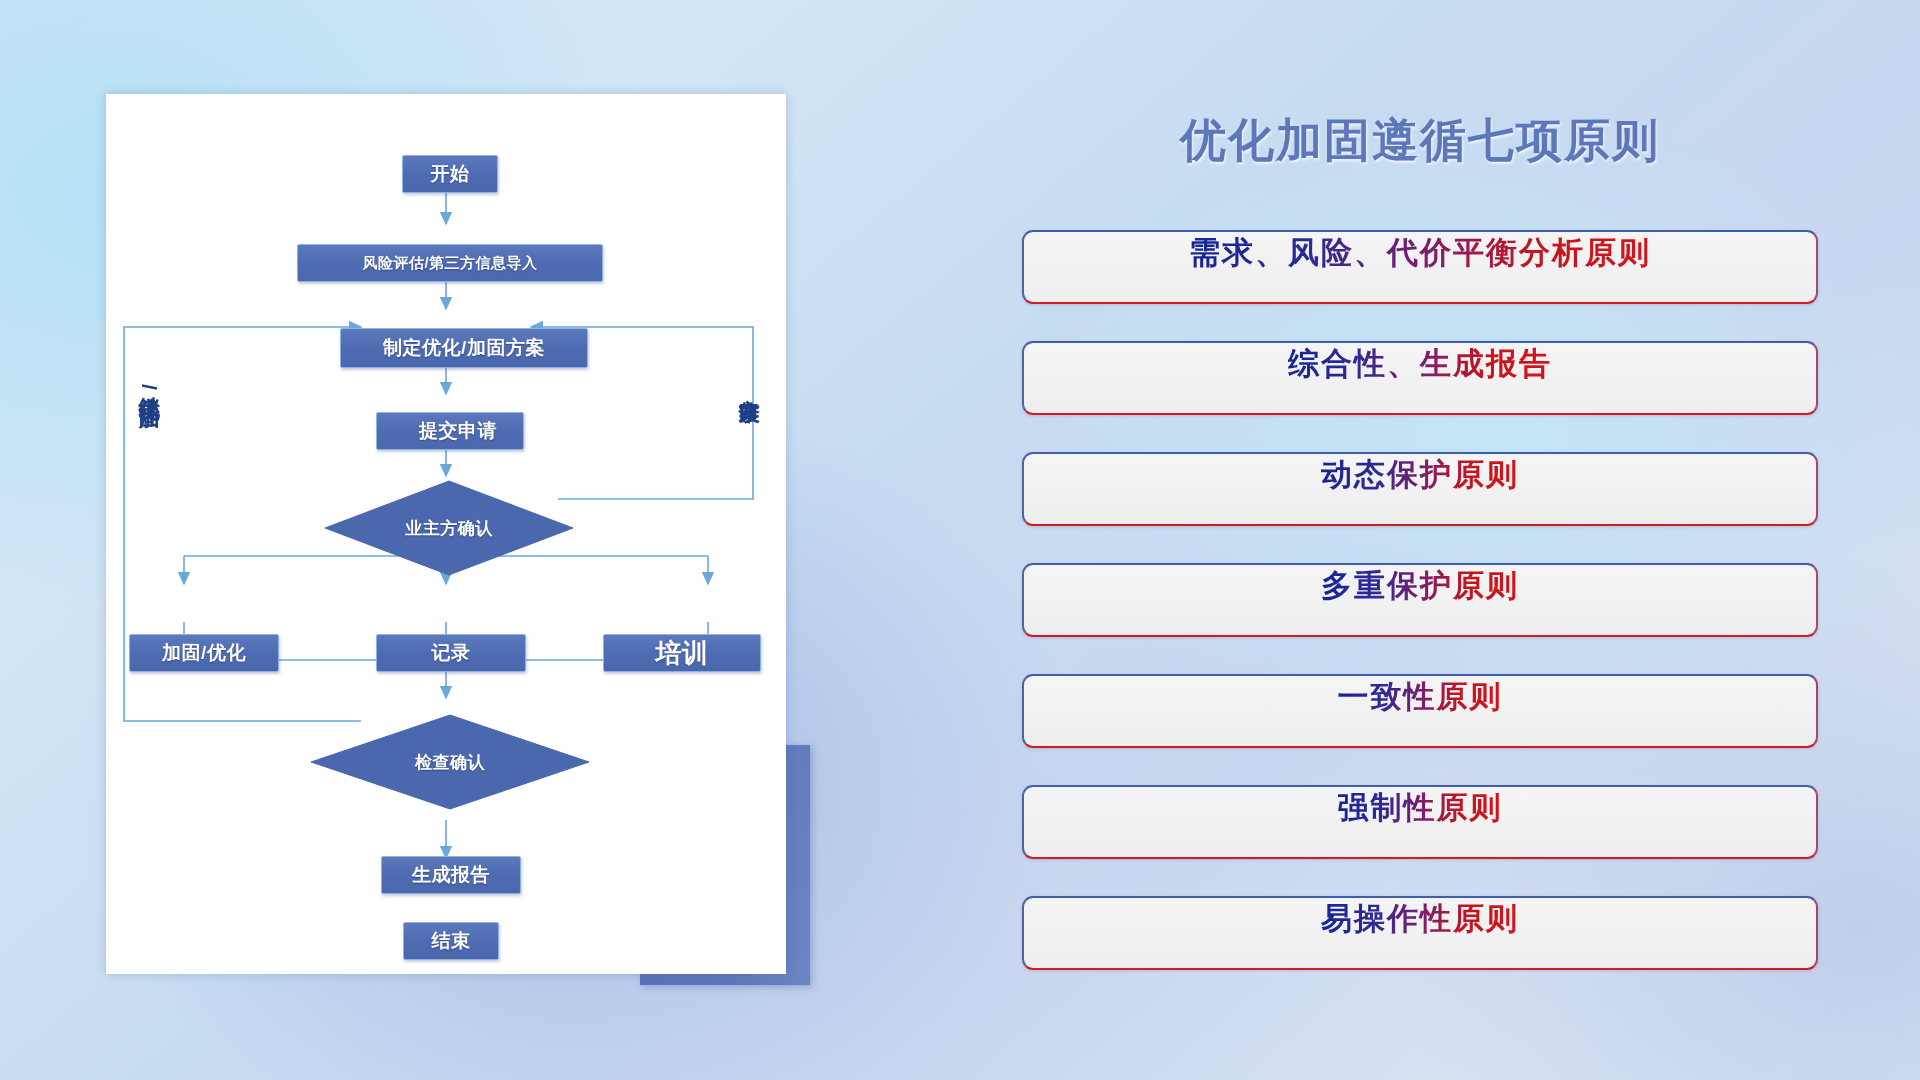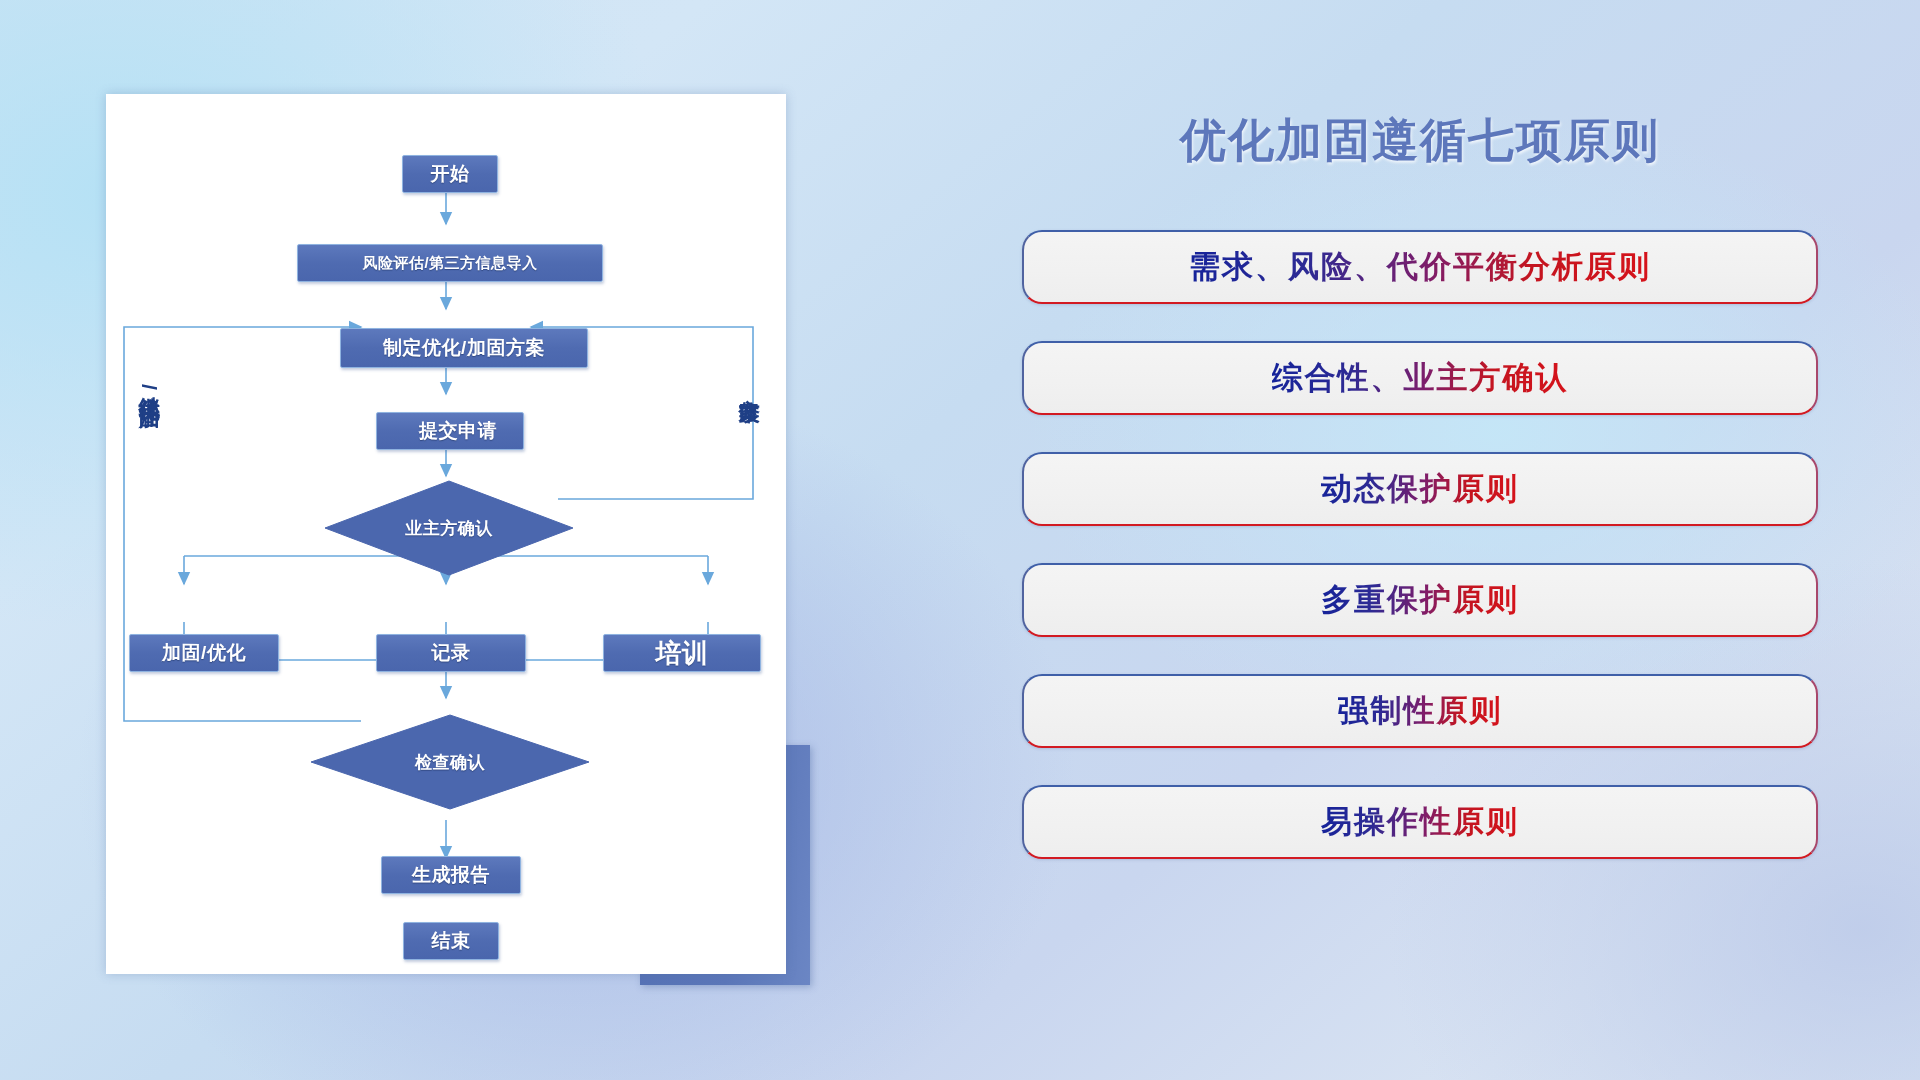--- a/index.html
+++ b/index.html
@@ -64,27 +64,27 @@
     text-align:center;
     font-size:46px; font-weight:bold; letter-spacing:2px;
     color:#5d77bb;
     text-shadow:1px 2px 3px rgba(255,255,255,.75);
   }
   #principle-list{ position:absolute; left:12px; top:140px; width:796px; }
   .principle{
     position:relative;
     height:74px; margin-bottom:37px;
     background:linear-gradient(180deg,#f4f4f4 0%,#f1f1f1 55%,#eeeeee 100%);
-    border-radius:20px;
+    border-radius:11px;
     border:2px solid transparent;
     border-top-color:#3f5fa8;
     border-left-color:#50639f;
     border-right-color:#a8476b;
     border-bottom-color:#d21a22;
-    display:flex; align-items:center; justify-content:center;
+    display:flex; align-items:flex-start; justify-content:center;
     box-shadow:0 1px 3px rgba(70,95,150,.22);
   }
   .principle span{
     font-size:31px; font-weight:bold; letter-spacing:2px;
     background:linear-gradient(95deg,#15239a 0%,#2d2a94 26%,#7e1d6a 52%,#c41520 74%,#d6121a 100%);
     -webkit-background-clip:text; background-clip:text;
     -webkit-text-fill-color:transparent; color:transparent;
   }
 </style>
 </head>
@@ -167,27 +167,30 @@
 <div class="node" style="left:403px; top:922px; width:96px; height:38px; font-size:19px;">结束</div>
 
 <div id="right-pane">
   <div id="right-title">优化加固遵循七项原则</div>
 
   <div id="principle-list">
     <div class="principle">
       <span>需求、风险、代价平衡分析原则</span>
     </div>
     <div class="principle">
-      <span>综合性、业主方确认</span>
+      <span>综合性、生成报告</span>
     </div>
     <div class="principle">
       <span>动态保护原则</span>
     </div>
     <div class="principle">
       <span>多重保护原则</span>
+    </div>
+    <div class="principle">
+      <span>一致性原则</span>
     </div>
     <div class="principle">
       <span>强制性原则</span>
     </div>
     <div class="principle">
       <span>易操作性原则</span>
     </div>
   </div>
 </div>
 

